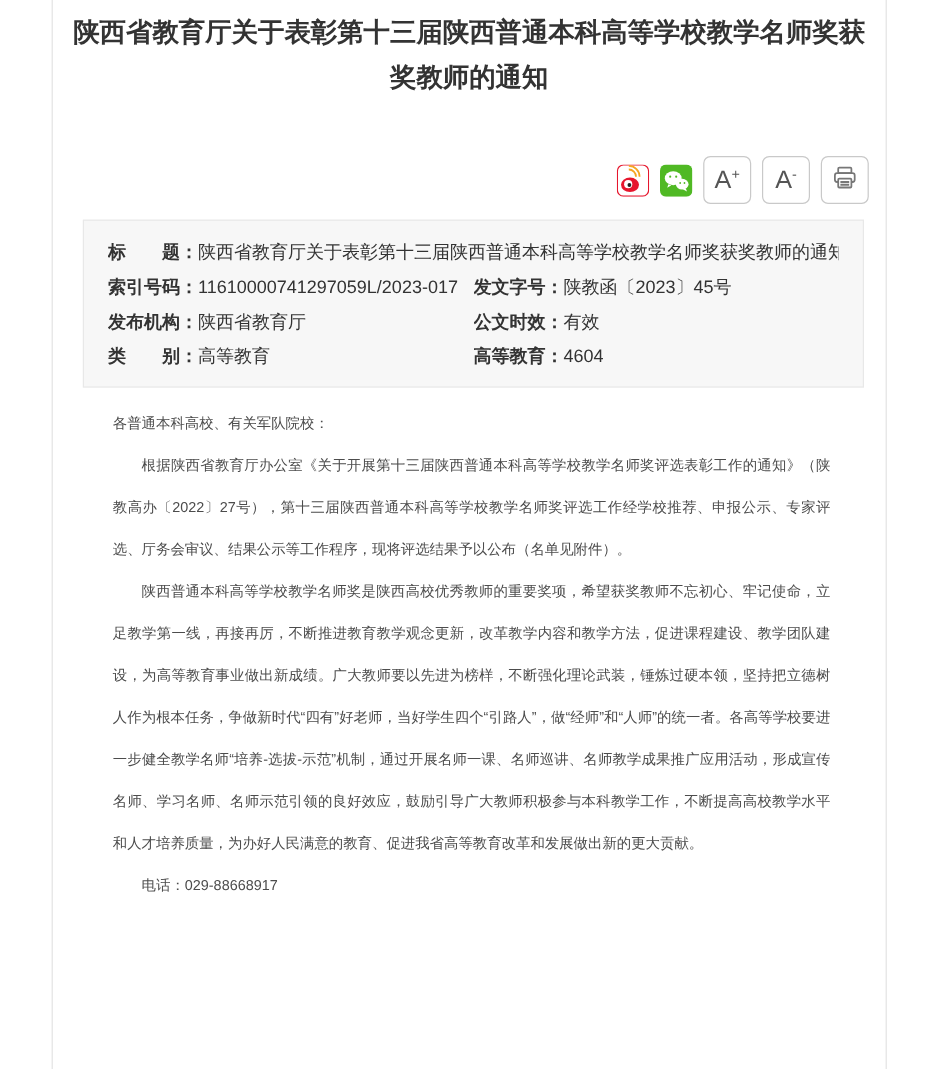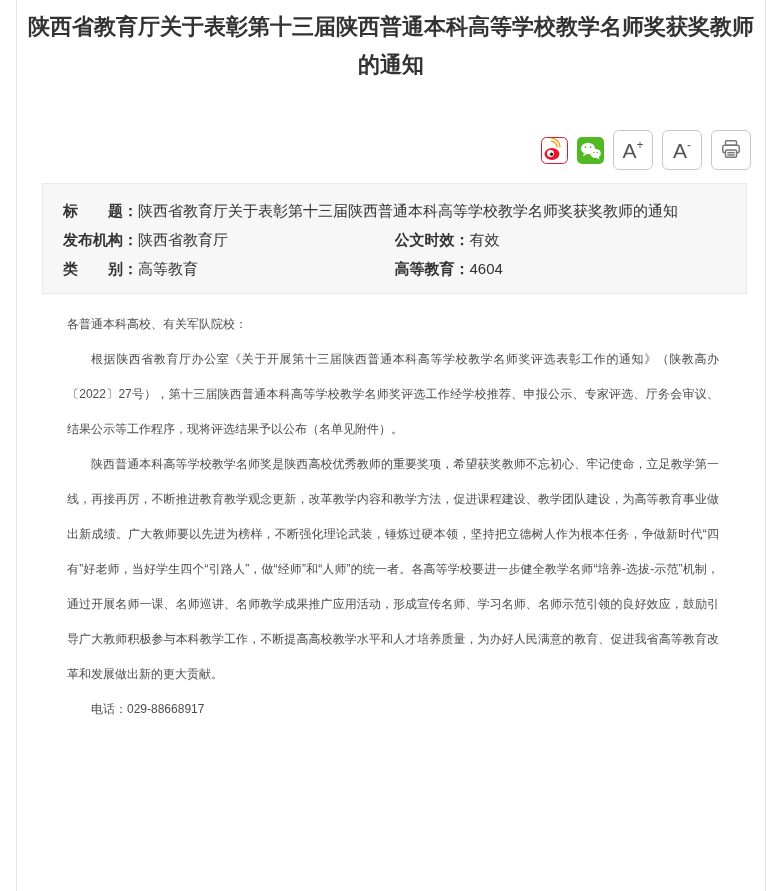--- a/index.html
+++ b/index.html
@@ -1,18 +1,18 @@
 <!DOCTYPE html>
 <html><head>
 <meta charset="utf-8">
 <style>
   * { margin:0; padding:0; box-sizing:border-box; }
   html,body { background:#fff; }
   .page {
-    width:750px; min-height:891px; margin:0 auto; background:#fff;
+    width:696px; min-height:891px; margin:0 auto; background:#fff;
     border-left:1px solid #e3e3e3; border-right:1px solid #e3e3e3;
     font-family:"Liberation Sans","DejaVu Sans",sans-serif;
     color:#4c4c4c; overflow:hidden;
   }
   .page-title {
     margin:8px 10px 0 10px; text-align:center;
     font-size:22px; font-weight:bold; color:#333; line-height:38px;
   }
   .toolbar {
     margin-top:46px; padding-right:14px;
@@ -94,20 +94,24 @@
     </button>
   </div>
 
   <div class="meta-box">
     <div class="meta-row full">
       <div class="meta-cell">
         <span class="meta-label">标　　题：</span><span class="meta-value">陕西省教育厅关于表彰第十三届陕西普通本科高等学校教学名师奖获奖教师的通知</span>
       </div>
     </div>
     <div class="meta-row">
+      <div class="meta-cell"><span class="meta-label">索引号码：</span><span class="meta-value">11610000741297059L/2023-017</span></div>
+      <div class="meta-cell"><span class="meta-label">发文字号：</span><span class="meta-value">陕教函〔2023〕45号</span></div>
+    </div>
+    <div class="meta-row">
       <div class="meta-cell"><span class="meta-label">发布机构：</span><span class="meta-value">陕西省教育厅</span></div>
       <div class="meta-cell"><span class="meta-label">公文时效：</span><span class="meta-value">有效</span></div>
     </div>
     <div class="meta-row">
       <div class="meta-cell"><span class="meta-label">类　　别：</span><span class="meta-value">高等教育</span></div>
       <div class="meta-cell"><span class="meta-label">高等教育：</span><span class="meta-value">4604</span></div>
     </div>
   </div>
 
   <div class="doc-body">

